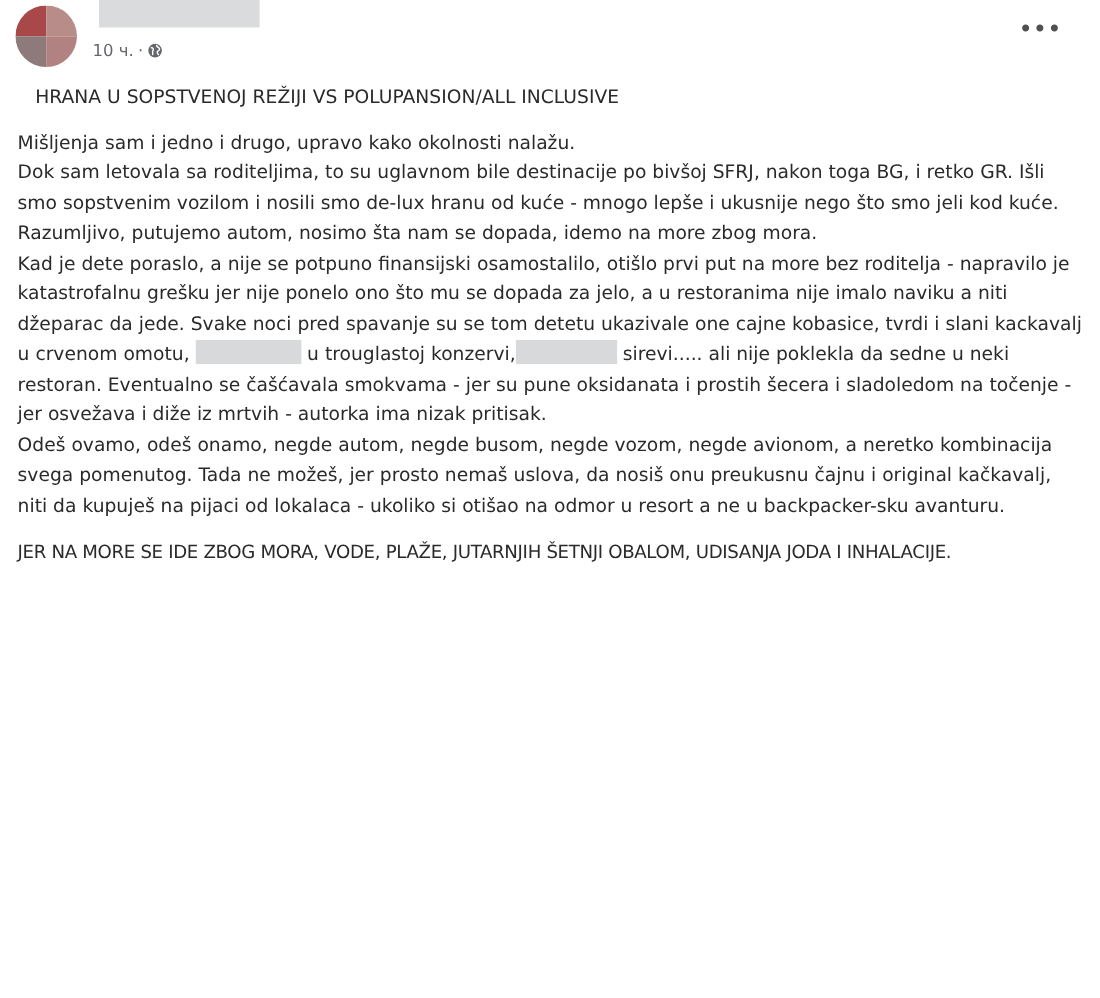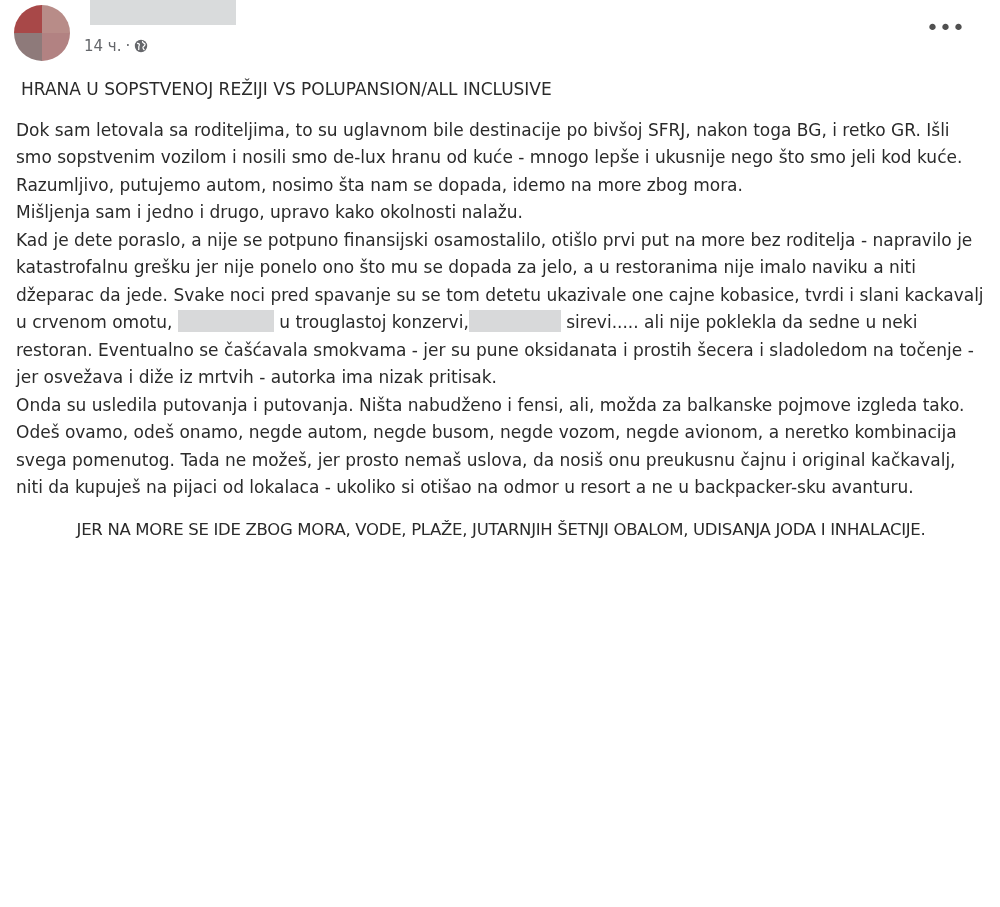--- a/index.html
+++ b/index.html
@@ -7,50 +7,49 @@
       font-family: "DejaVu Sans", sans-serif; color: #1c1e21; }
     .header { position: absolute; left: 0; top: 0; width: 1000px; height: 66px; }
     .avatar { position: absolute; left: 14px; top: 5px; width: 56px; height: 56px; border-radius: 50%;
       overflow: hidden; display: grid; grid-template-columns: 1fr 1fr; grid-template-rows: 1fr 1fr; }
     .avatar span { display: block; }
     .name-redact { position: absolute; left: 90px; top: 0; width: 146px; height: 25px; background: #d9dbdc; }
     .meta { position: absolute; left: 84px; top: 37px; font-size: 15px; color: #65676b; display: flex; align-items: center; gap: 4px; }
     .globe { width: 14px; height: 14px; display: inline-block; }
     .more { position: absolute; left: 926px; top: 20px; font-size: 22px; color: #505050; letter-spacing: 0px; cursor: pointer; line-height: 16px; }
     .content { position: absolute; left: 16px; top: 76px; width: 970px; font-size: 17px; line-height: 27.5px; color: #2a2a2a; }
-    .title-line { margin: 0 0 13px 5px; font-size: 17px; }
+    .title-line { margin: 0 0 13px 16px; font-size: 17px; }
     .para { margin: 0; }
     .redact { display: inline-block; background: #d8d9da; height: 22px; vertical-align: -4px; }
-    .closing { margin-top: 14px; font-size: 16.5px; letter-spacing: -0.3px; text-align: center; }
+    .closing { margin-top: 14px; font-size: 16.5px; letter-spacing: -0.3px; }
   </style>
 </head>
 <body>
 
 <div class="header">
   <div class="avatar">
     <span style="background:#a84848"></span>
     <span style="background:#b88c88"></span>
     <span style="background:#8e7a7a"></span>
     <span style="background:#b28282"></span>
   </div>
   <div class="name-redact"></div>
   <div class="meta">
-    <span>14 ч.</span>
+    <span>10 ч.</span>
     <span>·</span>
     <span class="globe">
       <svg width="14" height="14" viewBox="0 0 14 14">
         <circle cx="7" cy="7" r="6.2" fill="#65676b"></circle>
         <path d="M3 4.5 C5 4 6 5.5 5 7 C4.2 8.2 5.5 9.5 4.5 11 M8.5 2 C8 3.5 9.5 4 10.5 4.5 C11.5 5 11 6.8 9.5 7.5 C8.5 8 9 10 10.5 11" stroke="#ffffff" stroke-width="1.3" fill="none"></path>
       </svg>
     </span>
   </div>
   <div class="more">•••</div>
 </div>
 
 <div class="content">
   <p class="title-line">HRANA U SOPSTVENOJ REŽIJI VS POLUPANSION/ALL INCLUSIVE</p>
+  <p class="para">Mišljenja sam i jedno i drugo, upravo kako okolnosti nalažu.</p>
   <p class="para">Dok sam letovala sa roditeljima, to su uglavnom bile destinacije po bivšoj SFRJ, nakon toga BG, i retko GR. Išli smo sopstvenim vozilom i nosili smo de-lux hranu od kuće - mnogo lepše i ukusnije nego što smo jeli kod kuće. Razumljivo, putujemo autom, nosimo šta nam se dopada, idemo na more zbog mora.</p>
-  <p class="para">Mišljenja sam i jedno i drugo, upravo kako okolnosti nalažu.</p>
   <p class="para"><span>Kad je dete poraslo, a nije se potpuno finansijski osamostalilo, otišlo prvi put na more bez roditelja - napravilo je katastrofalnu grešku jer nije ponelo ono što mu se dopada za jelo, a u restoranima nije imalo naviku a niti džeparac da jede. Svake noci pred spavanje su se tom detetu ukazivale one cajne kobasice, tvrdi i slani kackavalj u crvenom omotu,</span> <span class="redact" style="width:96px"></span> <span>u trouglastoj konzervi,</span><span class="redact" style="width:92px"></span> <span>sirevi..... ali nije poklekla da sedne u neki restoran. Eventualno se čašćavala smokvama - jer su pune oksidanata i prostih šecera i sladoledom na točenje - jer osvežava i diže iz mrtvih - autorka ima nizak pritisak.</span></p>
-  <p class="para">Onda su usledila putovanja i putovanja. Ništa nabudženo i fensi, ali, možda za balkanske pojmove izgleda tako.</p>
   <p class="para">Odeš ovamo, odeš onamo, negde autom, negde busom, negde vozom, negde avionom, a neretko kombinacija svega pomenutog. Tada ne možeš, jer prosto nemaš uslova, da nosiš onu preukusnu čajnu i original kačkavalj, niti da kupuješ na pijaci od lokalaca - ukoliko si otišao na odmor u resort a ne u backpacker-sku avanturu.</p>
   <p class="para closing">JER NA MORE SE IDE ZBOG MORA, VODE, PLAŽE, JUTARNJIH ŠETNJI OBALOM, UDISANJA JODA I INHALACIJE.</p>
 </div>
 
 </body></html>

